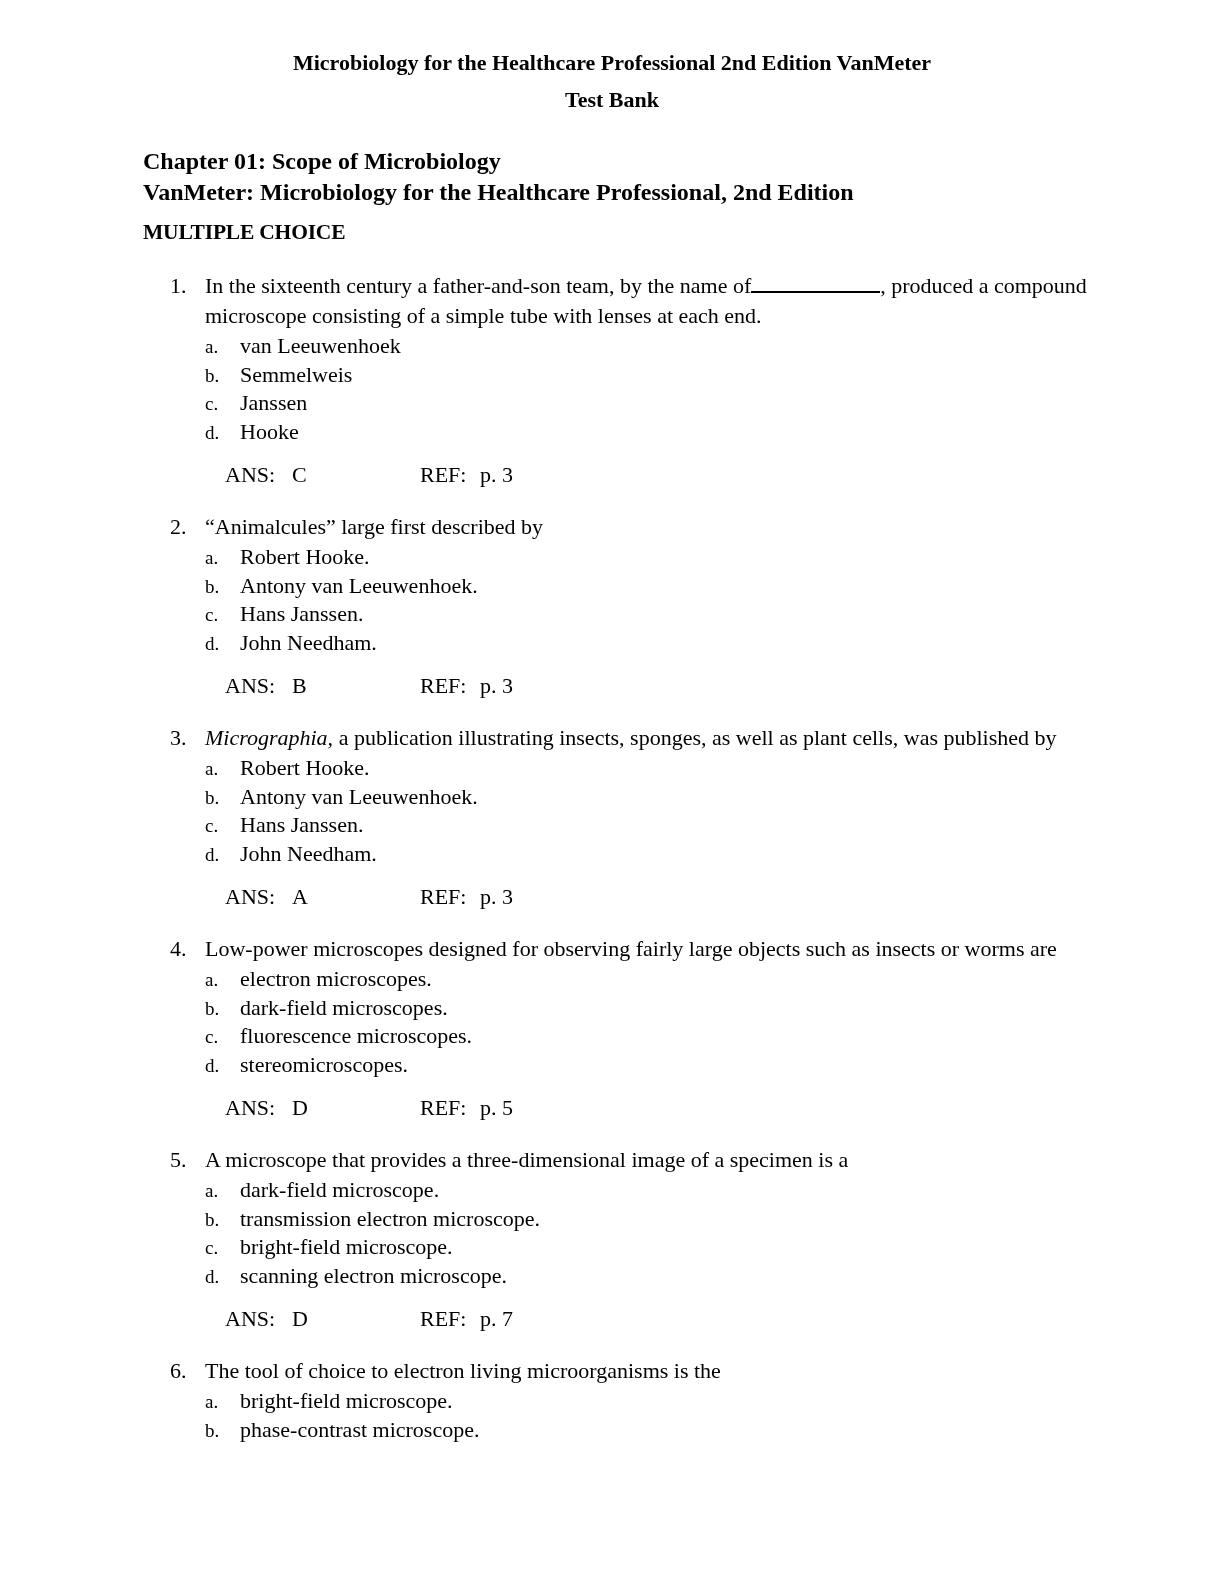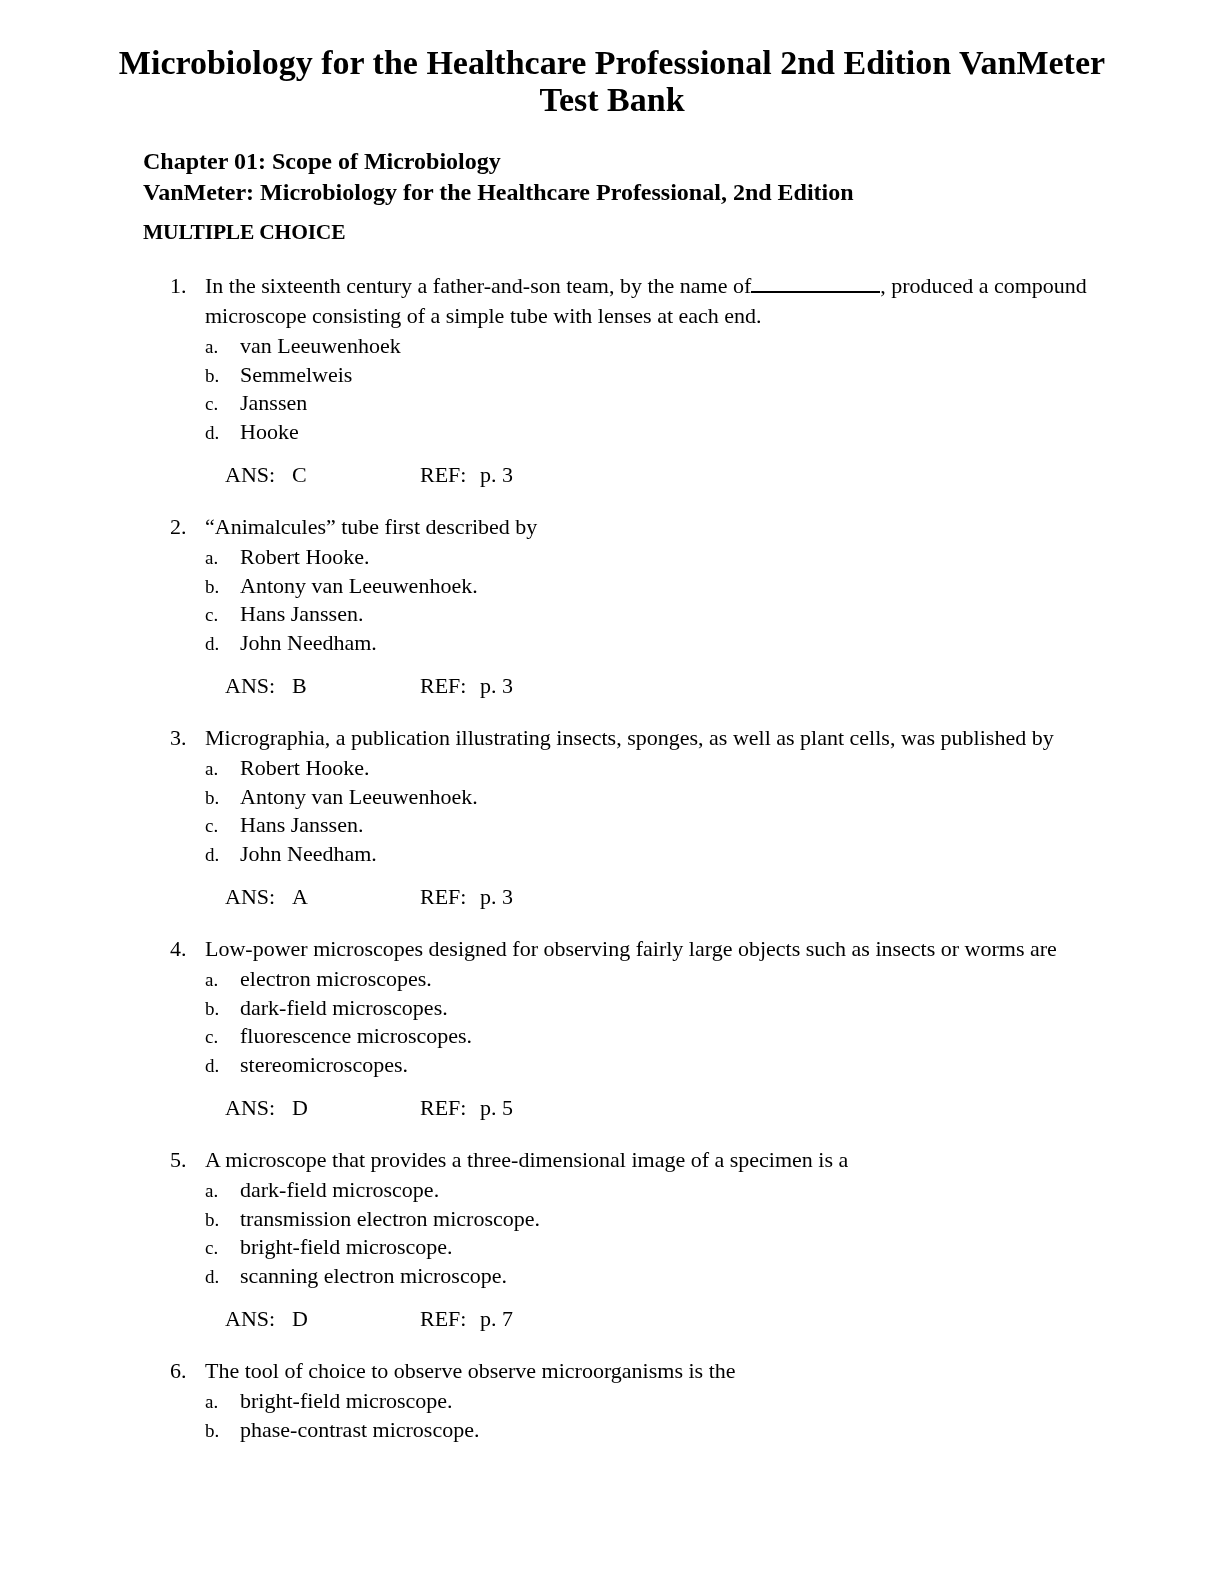--- a/index.html
+++ b/index.html
@@ -12,21 +12,21 @@
   }
   .page {
     position: relative;
     width: 1224px; height: 1584px;
     background: #ffffff;
     padding-top: 44px;
   }
   .doc-title {
     text-align: center;
     font-weight: bold;
-    font-size: 34px;
+    font-size: 22px;
     line-height: 37px;
     margin: 0 60px;
   }
   .chapter-heading {
     margin: 28px 0 0 143px;
     font-weight: bold;
     font-size: 24px;
     line-height: 31px;
   }
   .book-heading {
@@ -53,21 +53,21 @@
     flex: none;
     width: 35px;
     font-size: 22px;
     line-height: 30px;
   }
   .q-body { width: 900px; }
   .q-stem {
     font-size: 22px;
     line-height: 30px;
   }
-  .q-stem .italic { }
+  .q-stem .italic { font-style: italic; }
   .blank {
     display: inline-block;
     width: 129px;
     height: 1px;
     border-bottom: 2px solid #000;
   }
   .choices { margin-top: 1px; }
   .choice {
     display: flex;
     align-items: baseline;
@@ -129,21 +129,21 @@
           <span class="ans-pair"><span class="ans-label">ANS:</span><span class="ans-value">C</span></span>
           <span class="ref-pair"><span class="ref-label">REF:</span><span class="ref-value">p. 3</span></span>
         </div>
       </div>
     </div>
   </li>
       <li class="question">
     <div class="q-row">
       <span class="q-num">2.</span>
       <div class="q-body">
-        <div class="q-stem"><span>“Animalcules” tube first described by</span></div>
+        <div class="q-stem"><span>“Animalcules” large first described by</span></div>
         <div class="choices">
               <div class="choice">
                 <span class="choice-letter">a.</span>
                 <span class="choice-text">Robert Hooke.</span>
               </div>
               <div class="choice">
                 <span class="choice-letter">b.</span>
                 <span class="choice-text">Antony van Leeuwenhoek.</span>
               </div>
               <div class="choice">
@@ -249,21 +249,21 @@
           <span class="ans-pair"><span class="ans-label">ANS:</span><span class="ans-value">D</span></span>
           <span class="ref-pair"><span class="ref-label">REF:</span><span class="ref-value">p. 7</span></span>
         </div>
       </div>
     </div>
   </li>
       <li class="question">
     <div class="q-row">
       <span class="q-num">6.</span>
       <div class="q-body">
-        <div class="q-stem"><span>The tool of choice to observe observe microorganisms is the</span></div>
+        <div class="q-stem"><span>The tool of choice to electron living microorganisms is the</span></div>
         <div class="choices">
               <div class="choice">
                 <span class="choice-letter">a.</span>
                 <span class="choice-text">bright-field microscope.</span>
               </div>
               <div class="choice">
                 <span class="choice-letter">b.</span>
                 <span class="choice-text">phase-contrast microscope.</span>
               </div>
             </div>

